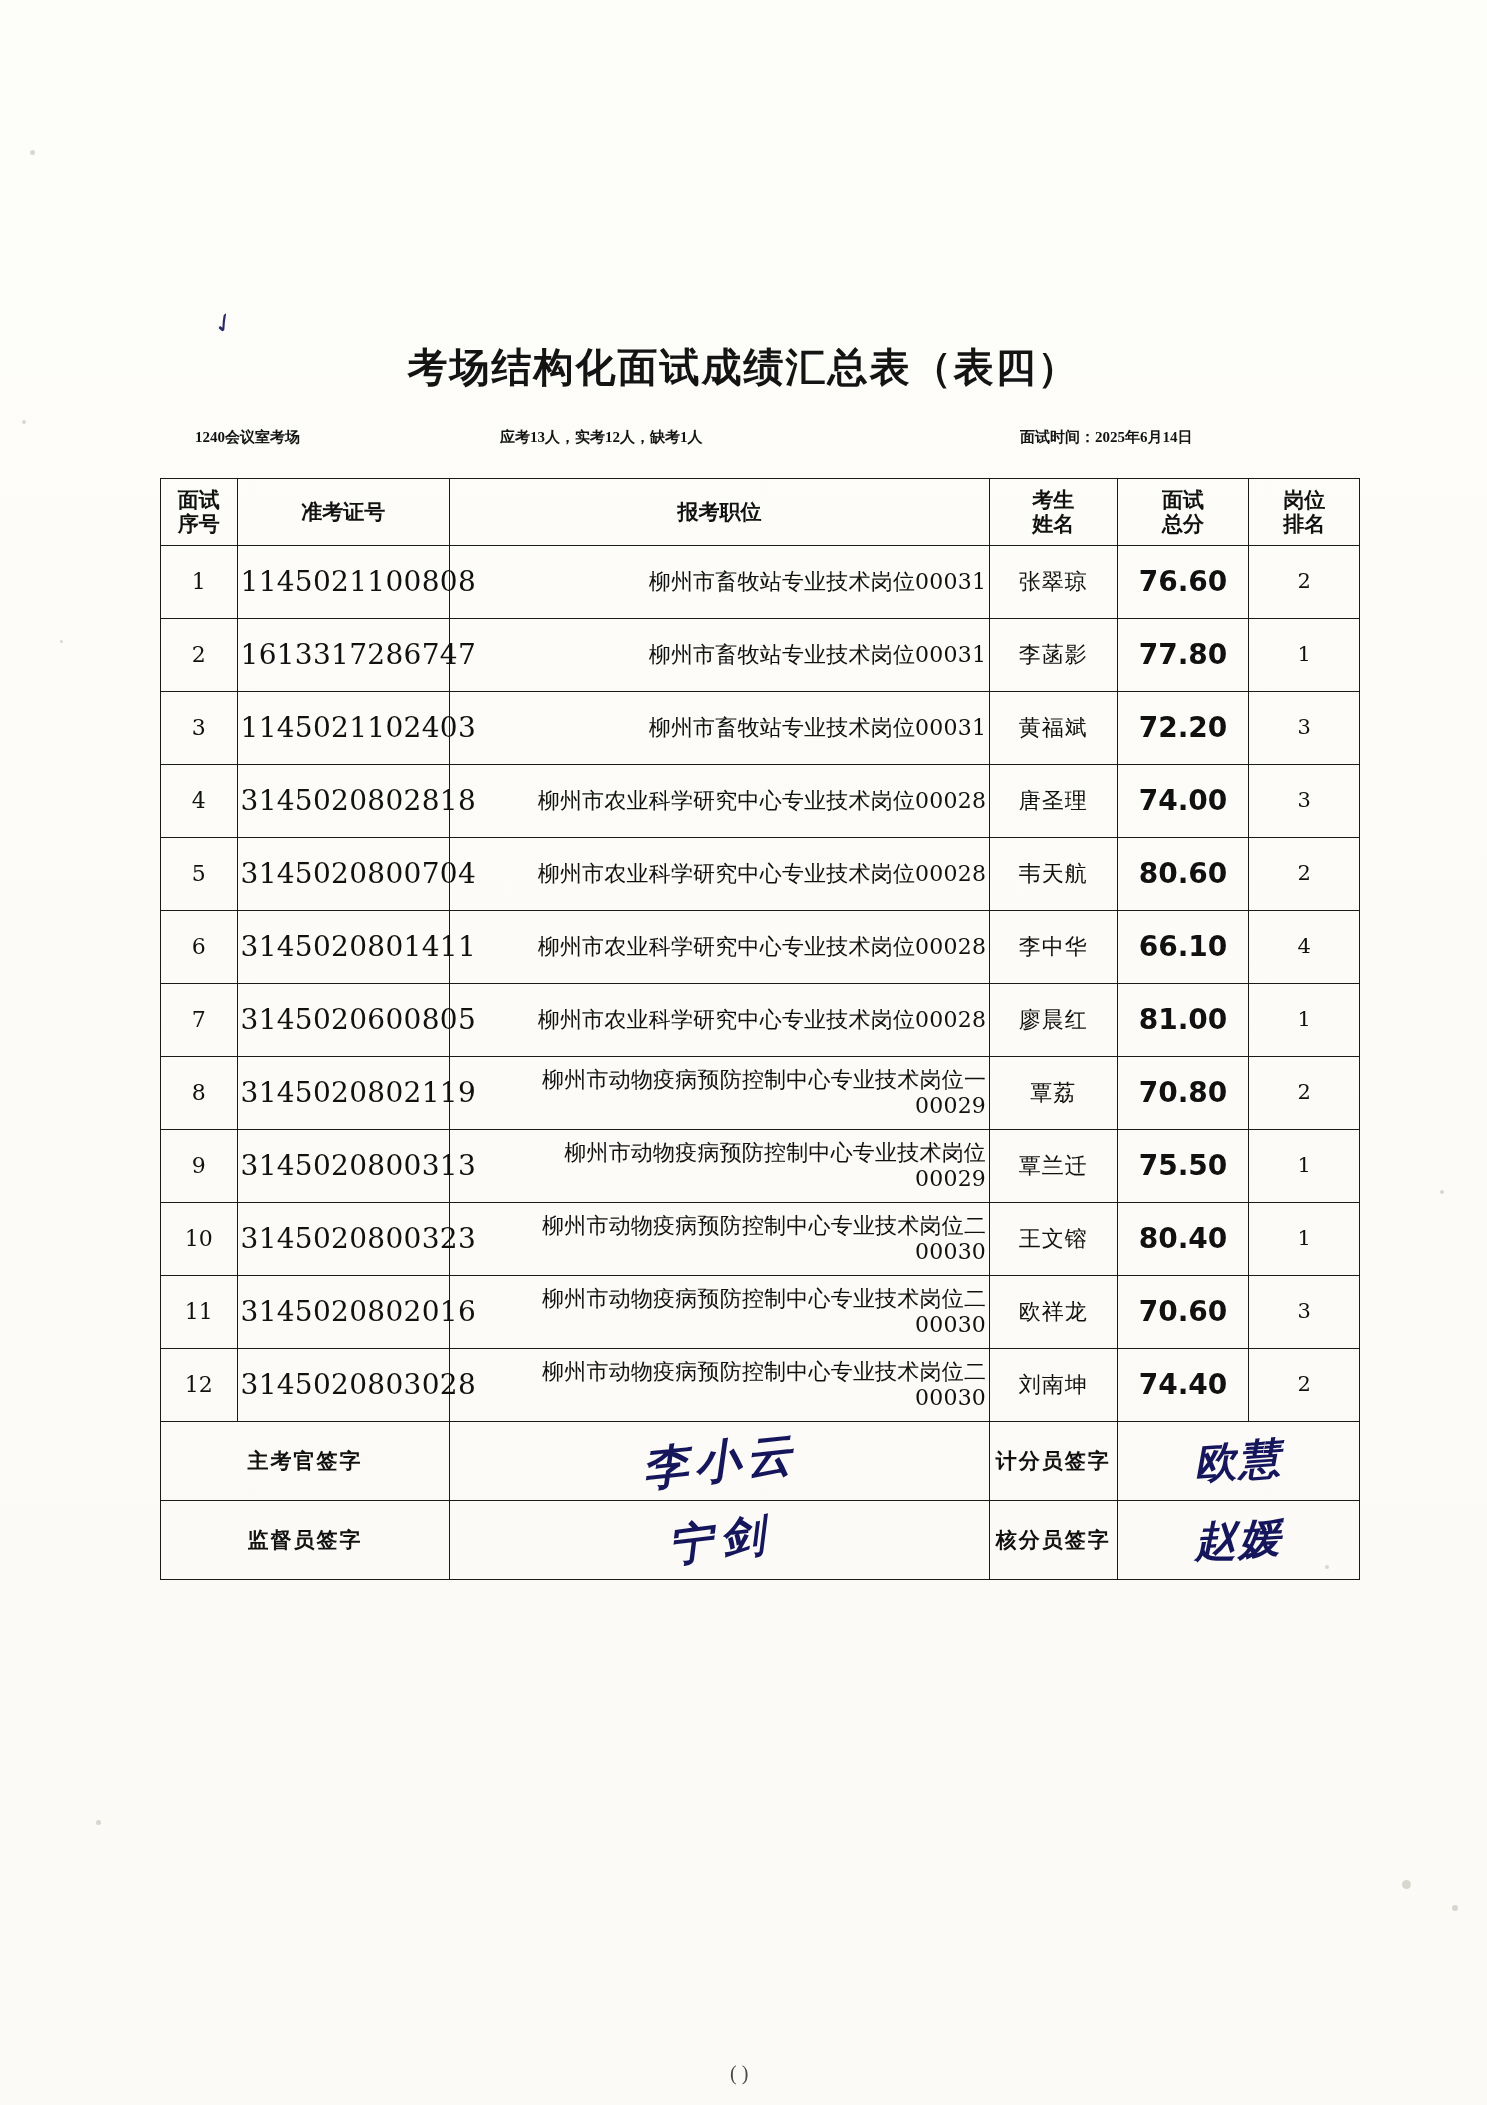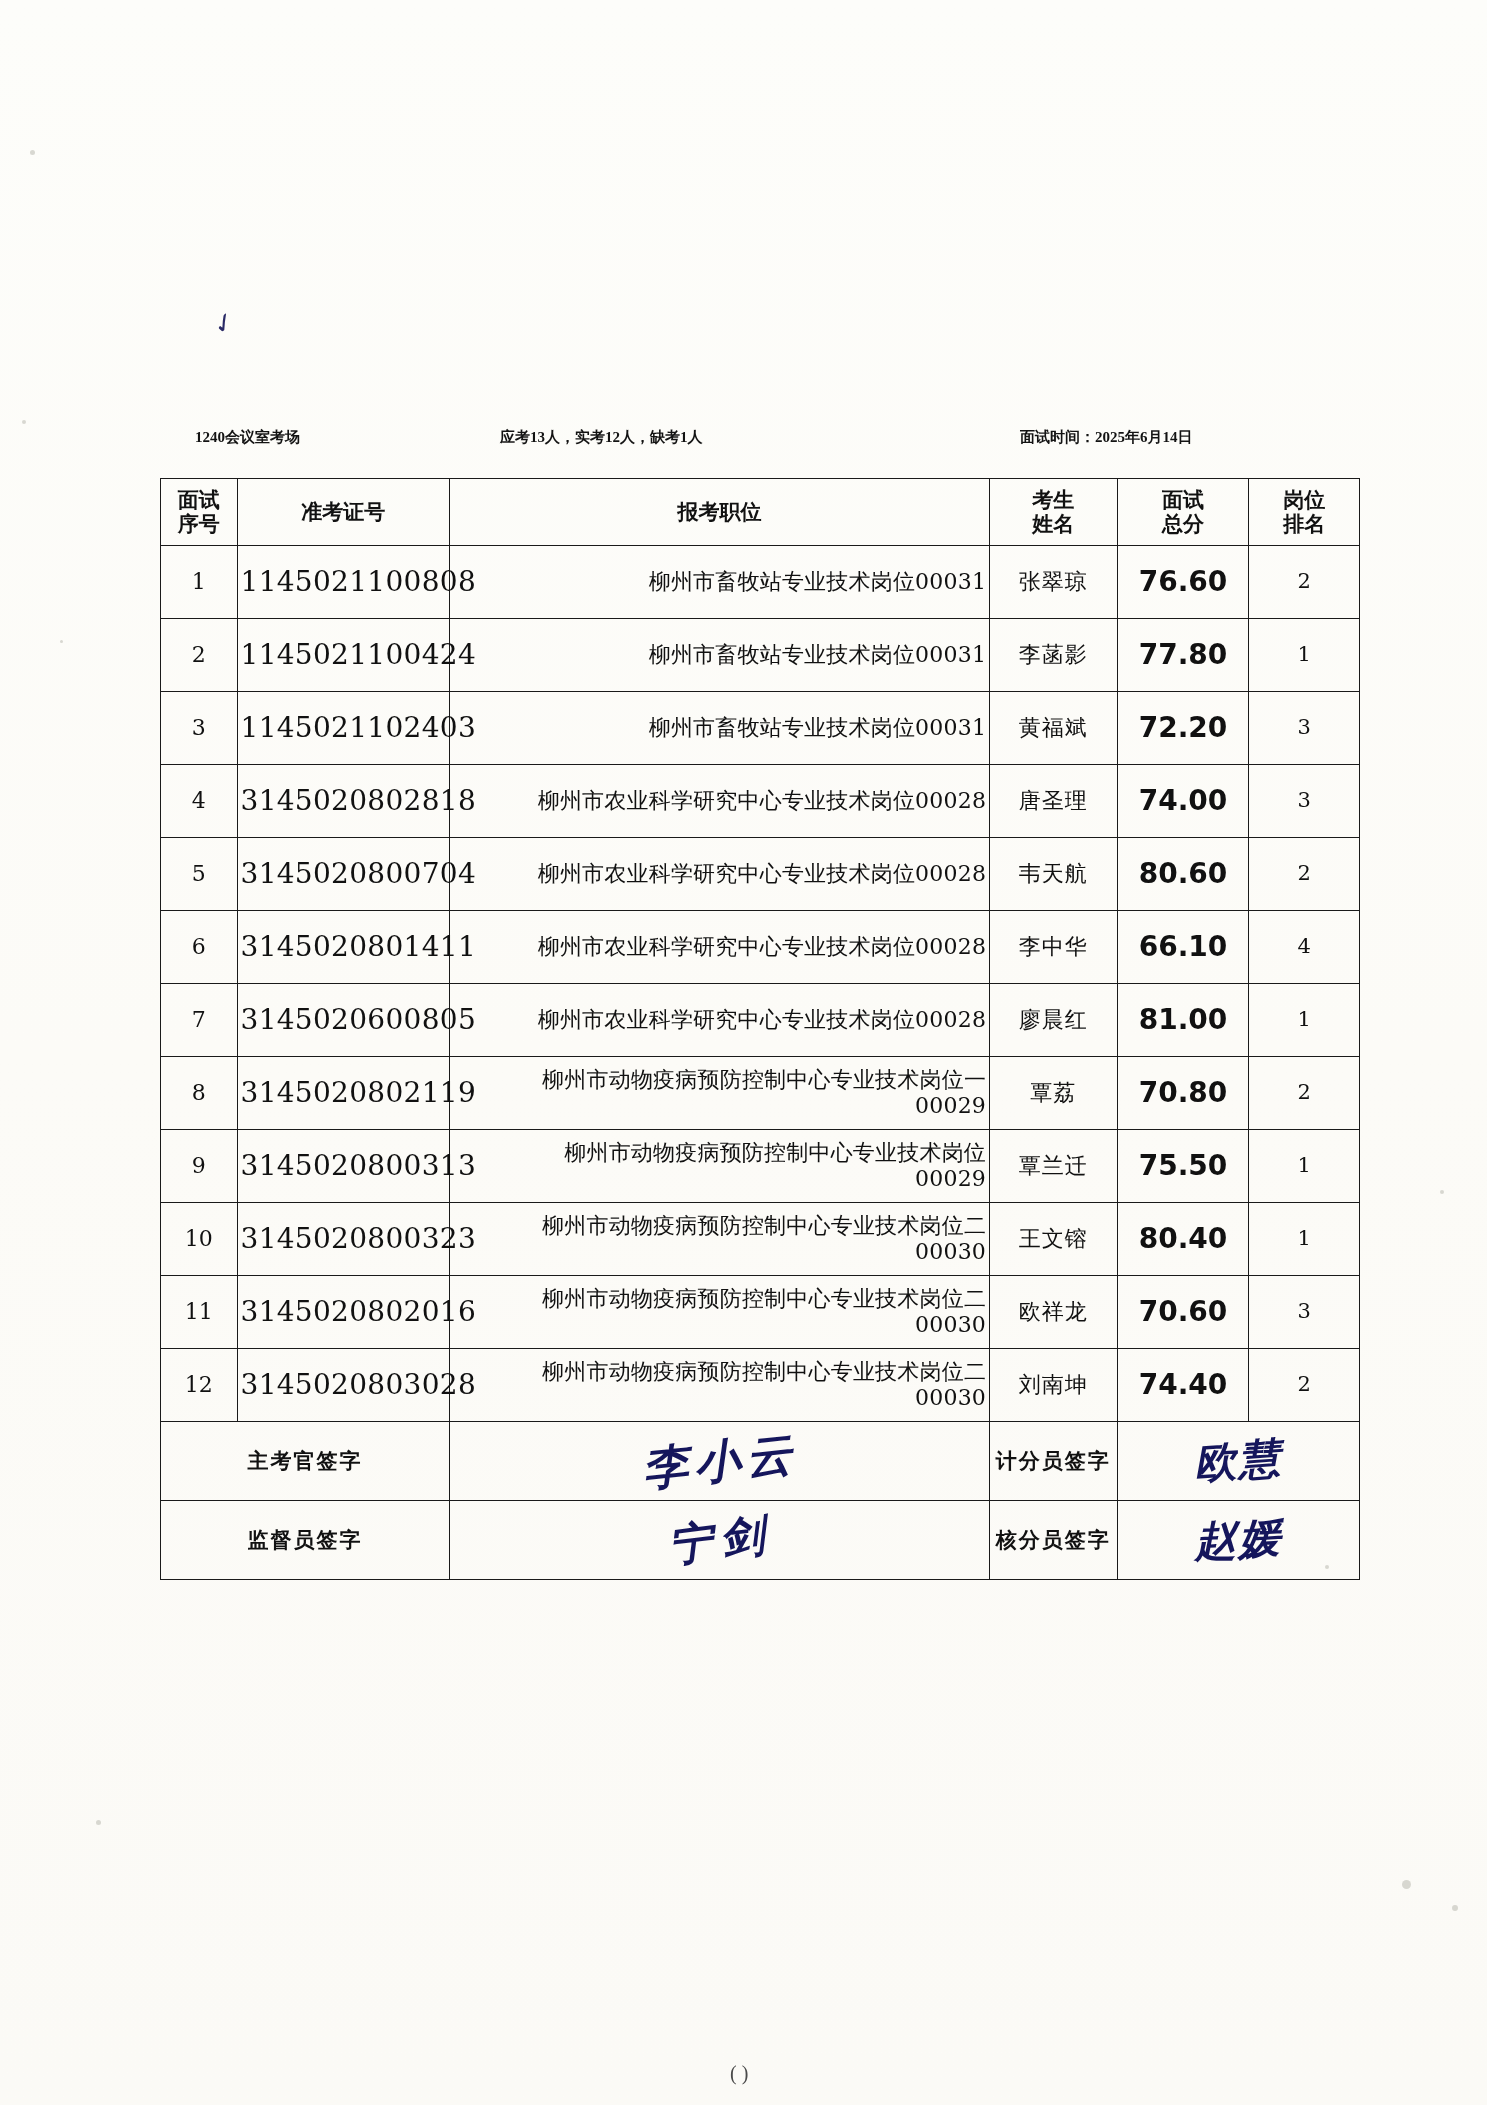--- a/index.html
+++ b/index.html
@@ -135,20 +135,21 @@
   <div class="speck" style="left:22px;top:420px;width:4px;height:4px;"></div>
   <div class="speck" style="left:60px;top:640px;width:3px;height:3px;"></div>
   <div class="speck" style="left:1440px;top:1190px;width:4px;height:4px;"></div>
   <div class="speck" style="left:1402px;top:1880px;width:9px;height:9px;"></div>
   <div class="speck" style="left:1452px;top:1905px;width:6px;height:6px;"></div>
   <div class="speck" style="left:96px;top:1820px;width:5px;height:5px;"></div>
   <div class="speck" style="left:1325px;top:1565px;width:4px;height:4px;"></div>
 
   <div class="pen-mark mark-top">✓</div>
 
+  <div class="doc-title">考场结构化面试成绩汇总表（表四）</div>
 
   <div class="subline">
     <span class="s-room">1240会议室考场</span>
     <span class="s-count">应考13人，实考12人，缺考1人</span>
     <span class="s-time">面试时间：2025年6月14日</span>
   </div>
 
   <table class="grid">
     <colgroup>
       <col style="width:72px">
@@ -186,21 +187,21 @@
         <td class="ticket">1145021100808</td>
         <td class="post">
           <span class="pl2">柳州市畜牧站专业技术岗位00031</span>
         </td>
         <td class="name">张翠琼</td>
         <td class="score">76.60</td>
         <td class="rank">2</td>
       </tr>
       <tr class="data-row">
         <td class="idx">2</td>
-        <td class="ticket">1145021100424</td>
+        <td class="ticket">1613317286747</td>
         <td class="post">
           <span class="pl2">柳州市畜牧站专业技术岗位00031</span>
         </td>
         <td class="name">李菡影</td>
         <td class="score">77.80</td>
         <td class="rank">1</td>
       </tr>
       <tr class="data-row">
         <td class="idx">3</td>
         <td class="ticket">1145021102403</td>

